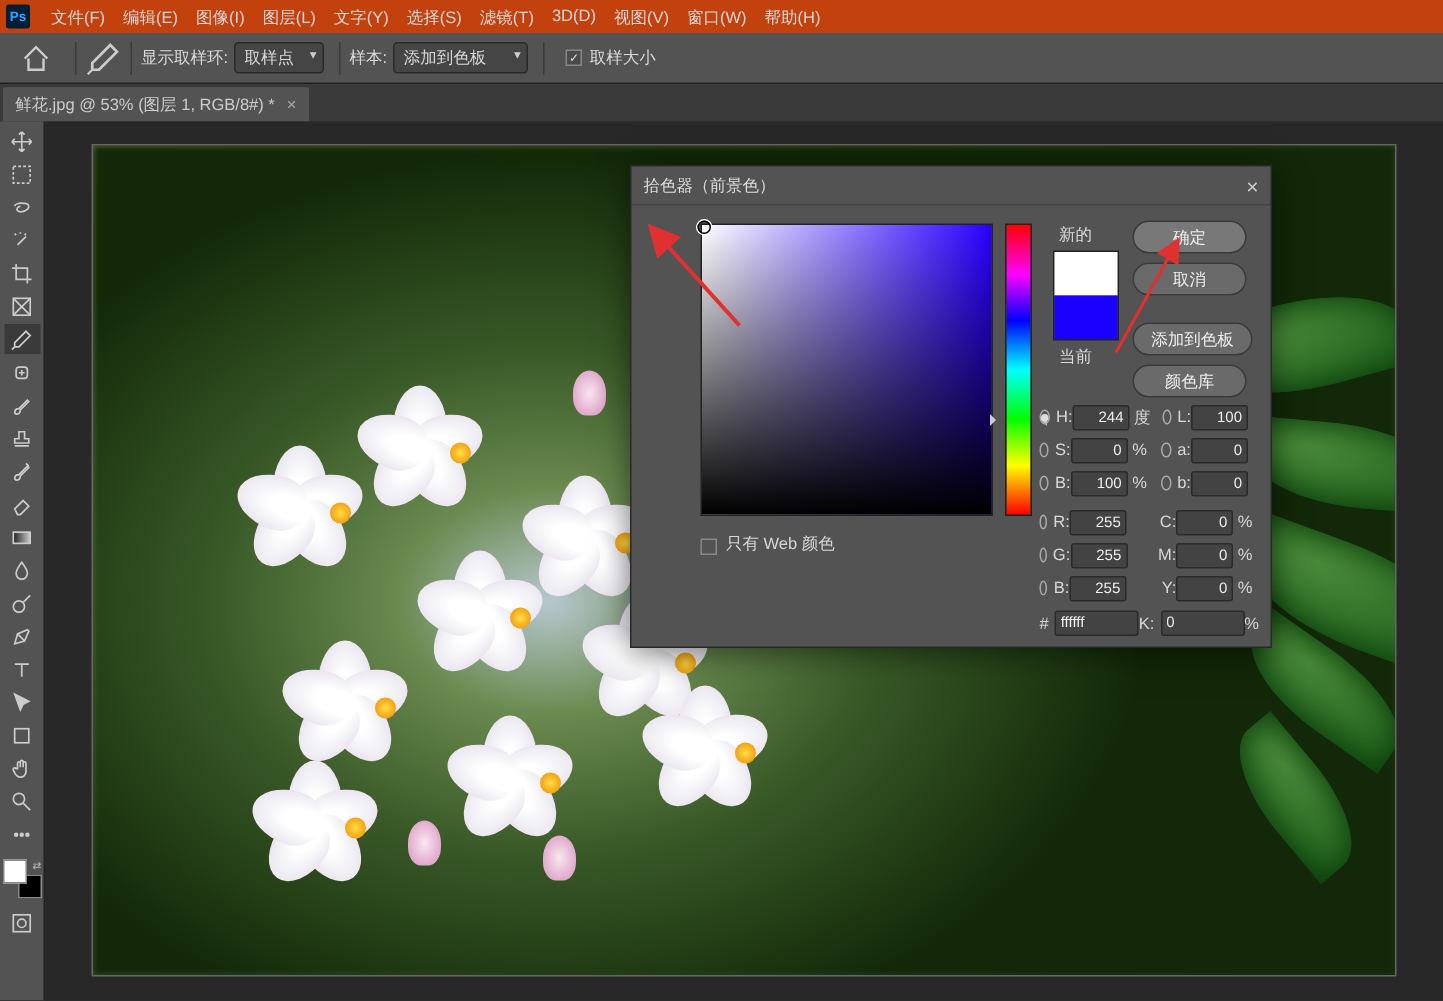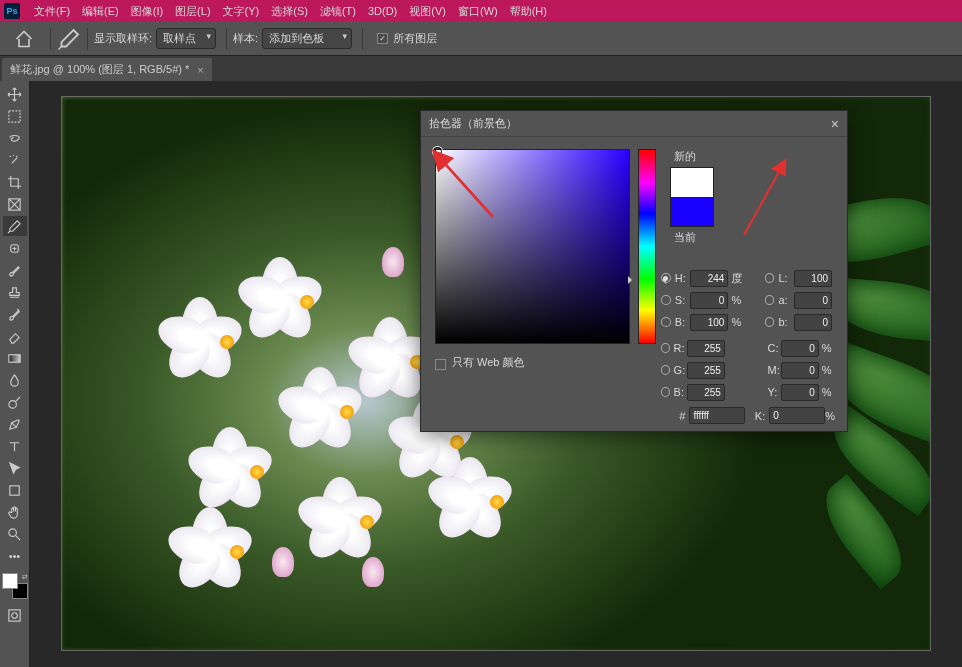--- a/index.html
+++ b/index.html
@@ -1,18 +1,18 @@
 <!DOCTYPE html>
 <html><head>
 <meta charset="utf-8">
 <style>
 * { box-sizing: border-box; margin: 0; padding: 0; font-family: "Microsoft YaHei", Arial, sans-serif; }
 body { background: #303030; color: #d8d8d8; width: 962px; height: 667px; overflow: hidden; position: relative; }
 
-.menubar { background: #be185d; height: 22px; display: flex; align-items: center; font-size: 11px; padding-left: 4px; }
+.menubar { background: #c2410c; height: 22px; display: flex; align-items: center; font-size: 11px; padding-left: 4px; }
 .menubar .ps-logo { width: 16px; height: 16px; background: #001e36; color: #31a8ff; display: flex; align-items: center; justify-content: center; font-size: 9px; font-weight: bold; margin-right: 8px; border-radius: 2px; }
 .menubar .menu-item { padding: 0 6px; cursor: default; }
 
 .optionsbar { background: #535353; height: 34px; display: flex; align-items: center; font-size: 11px; border-bottom: 1px solid #222; }
 .optionsbar .home-icon { width: 20px; height: 20px; margin: 0 14px; display: flex; align-items: center; justify-content: center; }
 .optionsbar .opt-sep { border-left: 1px solid #3a3a3a; height: 22px; margin: 0 2px;}
 .optionsbar .tool-preset { width: 24px; height: 24px; margin: 0 4px; display:flex; align-items:center; justify-content:center;}
 .optionsbar .label { margin: 0 4px;}
 .optionsbar .dropdown { background: #454545; border: 1px solid #2a2a2a; padding: 2px 18px 2px 6px; border-radius: 3px; margin-right: 8px; position: relative; min-width: 60px; font-size: 11px;}
 .optionsbar .dropdown::after { content: "▾"; position: absolute; right: 4px; top: 2px; font-size: 9px; color: #ccc;}
@@ -141,27 +141,27 @@
   <span class="label">显示取样环:</span>
   <span class="dropdown">取样点</span>
   <span class="opt-sep"></span>
   <span class="label">样本:</span>
   <span class="dropdown" style="min-width:90px">添加到色板</span>
   <span class="opt-sep"></span>
   <label class="chk">
     <span class="box">
         <span class="ck">✓</span>
       </span>
-    <span>所有图层</span>
+    <span>取样大小</span>
   </label>
 </div>
 
 <div class="tabbar">
   <div class="doc-tab">
-    <span>鲜花.jpg @ 100% (图层 1, RGB/5#) *</span>
+    <span>鲜花.jpg @ 53% (图层 1, RGB/8#) *</span>
     <span class="close-x">×</span>
   </div>
 </div>
 
 <div class="workspace">
   <div class="toolbar">
     <div class="tool">
         <svg viewBox="0 0 16 16">
           <path d="M8 1v14M1 8h14M8 1l-2 2M8 1l2 2M8 15l-2-2M8 15l2-2M1 8l2-2M1 8l2 2M15 8l-2-2M15 8l-2 2"></path>
         </svg>
@@ -387,36 +387,43 @@
       </div>
     </div>
   </div>
 </div>
 
 <div class="dialog">
   <div class="titlebar">
     <span>拾色器（前景色）</span>
     <span class="close">×</span>
   </div>
-  <div class="body" style="height:294px;">
+  <div class="body" style="height:294px;margin-left:32px;">
     <div class="sv-box">
       <div class="sv-cursor"></div>
     </div>
     <div class="hue-strip">
       <div class="hue-cursor"></div>
     </div>
     <div class="preview-col">
       <div class="preview-label">新的</div>
       <div class="preview-box">
         <div class="preview-new"></div>
         <div class="preview-cur"></div>
       </div>
       <div class="preview-label2">当前</div>
     </div>
 
+    <div class="btns-col">
+      <div class="dlg-btn primary">确定</div>
+      <div class="dlg-btn">取消</div>
+      <div style="height:6px"></div>
+      <div class="dlg-btn" style="width:80px">添加到色板</div>
+      <div class="dlg-btn">颜色库</div>
+    </div>
 
     <div class="values-grid">
       <div class="val-row">
         <span class="radio on"></span>
           <span class="lbl">H:</span>
           <input class="inp" value="244" style="">
           <span class="unit">度</span>
         <span class="gap"></span>
         <span class="radio"></span>
           <span class="lbl">L:</span>

